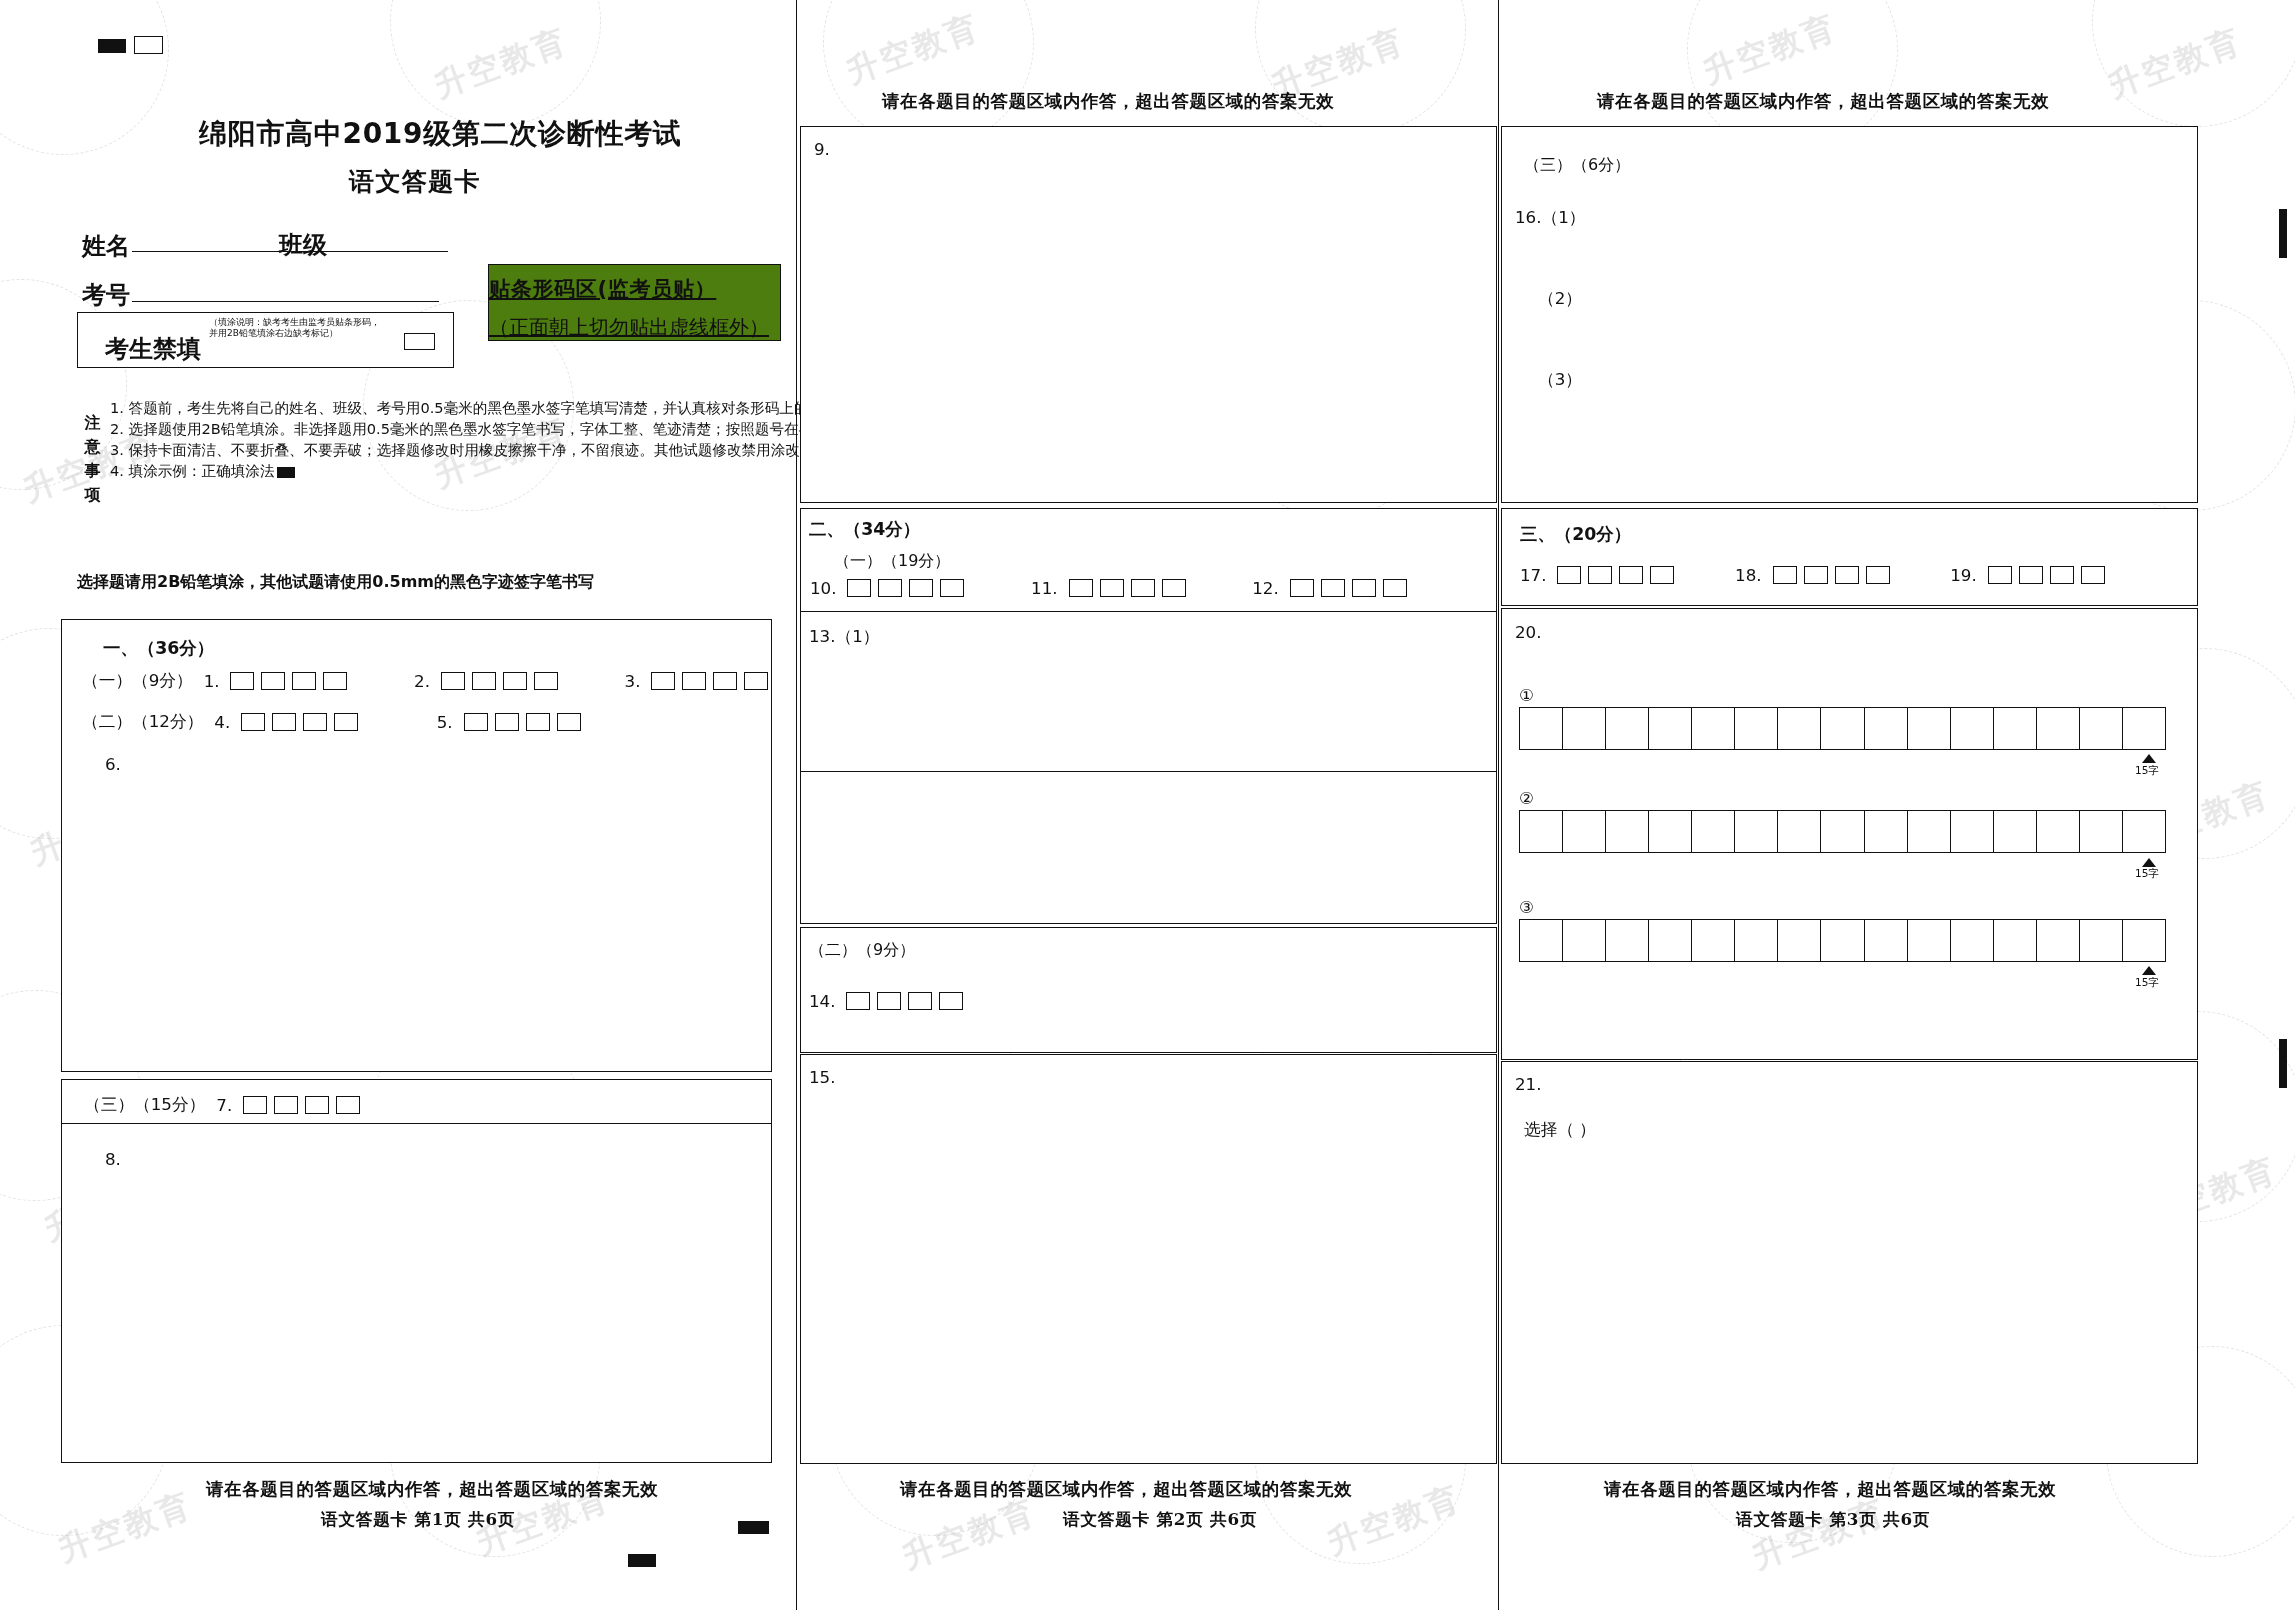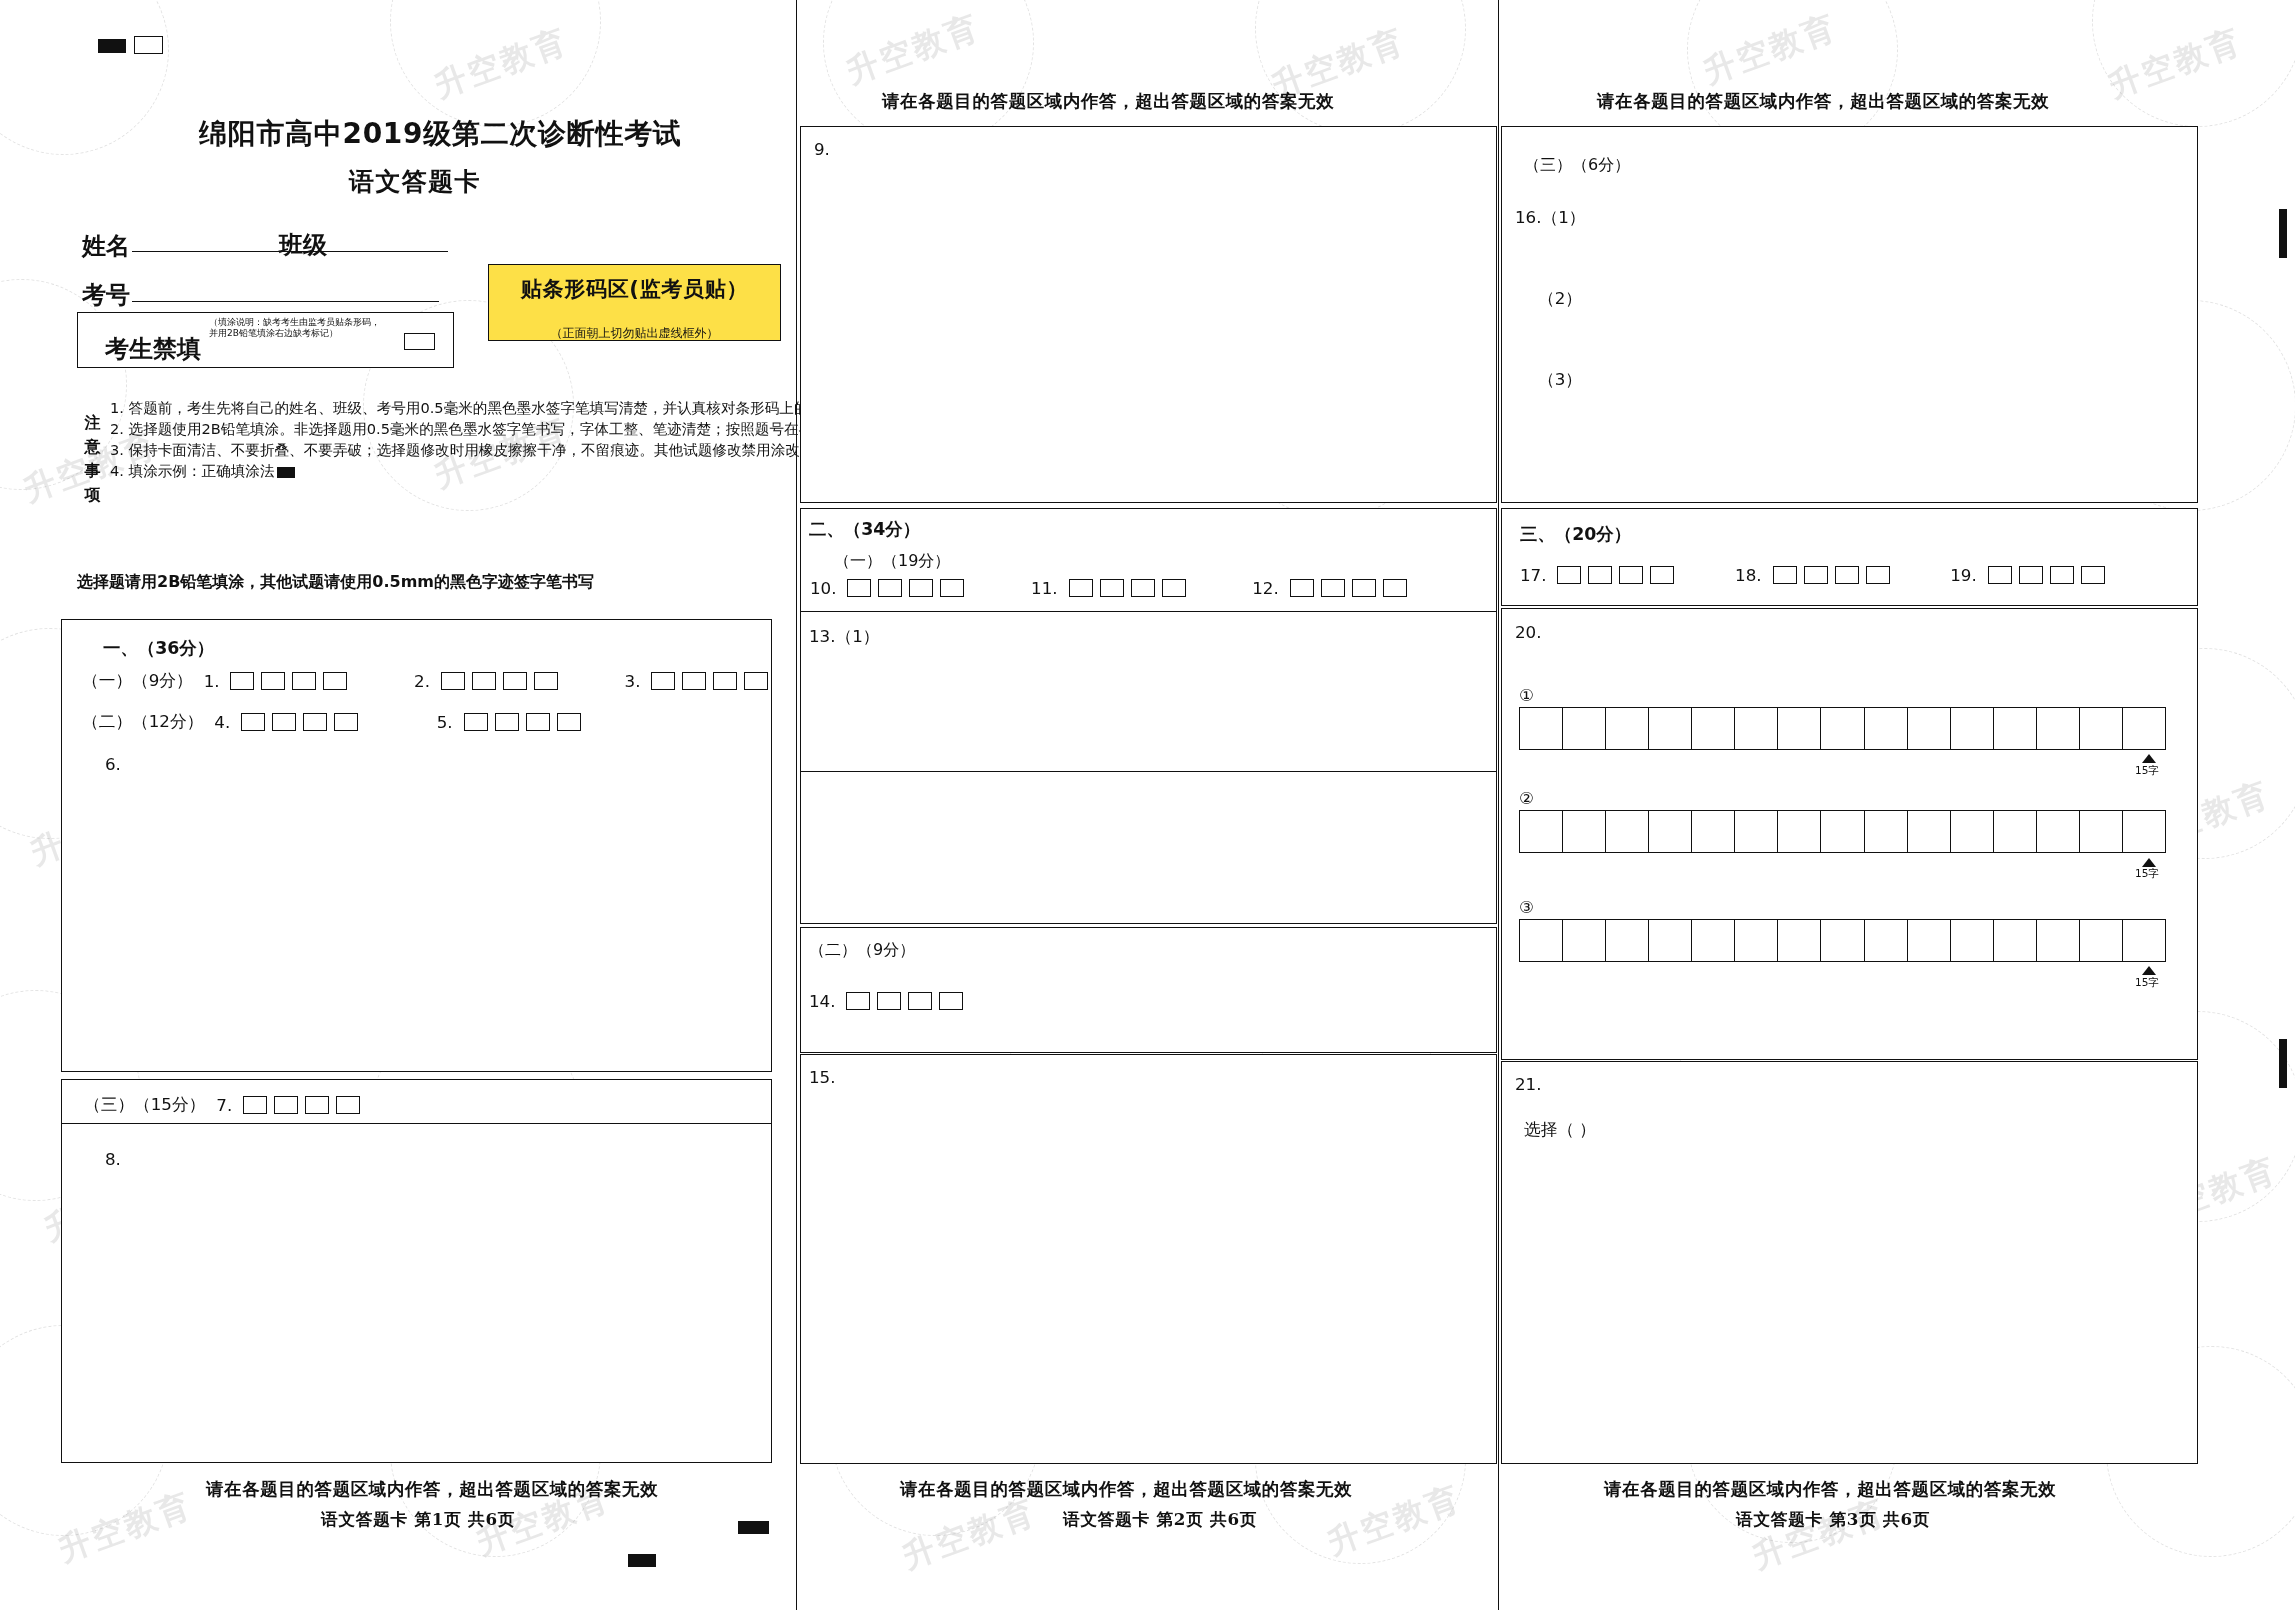--- a/index.html
+++ b/index.html
@@ -27,23 +27,23 @@
 
   .title1{position:absolute;font-size:28px;font-weight:bold;letter-spacing:0.7px;}
   .title2{position:absolute;font-size:25px;font-weight:bold;letter-spacing:1.4px;}
 
   .lbl{position:absolute;font-size:24px;font-weight:bold;}
   .thinline{position:absolute;height:1.4px;background:#111;}
 
   .box{position:absolute;border:1.4px solid #111;box-sizing:border-box;background:#fff;}
   .boxthin{position:absolute;border:0.7px solid #111;box-sizing:border-box;background:#fff;}
 
-  .barcode-box{position:absolute;border:1.4px solid #111;box-sizing:border-box;text-align:center;background:#fde047;}
+  .barcode-box{position:absolute;border:1.4px solid #111;box-sizing:border-box;background:#4d7c0f;text-decoration:underline;}
   .barcode-box .t1{font-size:21px;font-weight:bold;margin-top:9.8px;letter-spacing:0.7px;}
-  .barcode-box .t2{font-size:12px;margin-top:22px;letter-spacing:0px;}
+  .barcode-box .t2{font-size:20px;margin-top:11px;letter-spacing:0px;}
 
   .tiny{position:absolute;font-size:9px;line-height:10.5px;}
   .notes{position:absolute;font-size:14.6px;line-height:21px;}
   .notes div{white-space:nowrap;}
   .zhuyi{position:absolute;font-size:16px;font-weight:bold;line-height:24px;text-align:center;width:21px;}
 
   .selnote{position:absolute;font-size:16px;font-weight:bold;}
 
   .secttitle{position:absolute;font-size:17.4px;font-weight:bold;}
   .subtitle{position:absolute;font-size:16px;}

